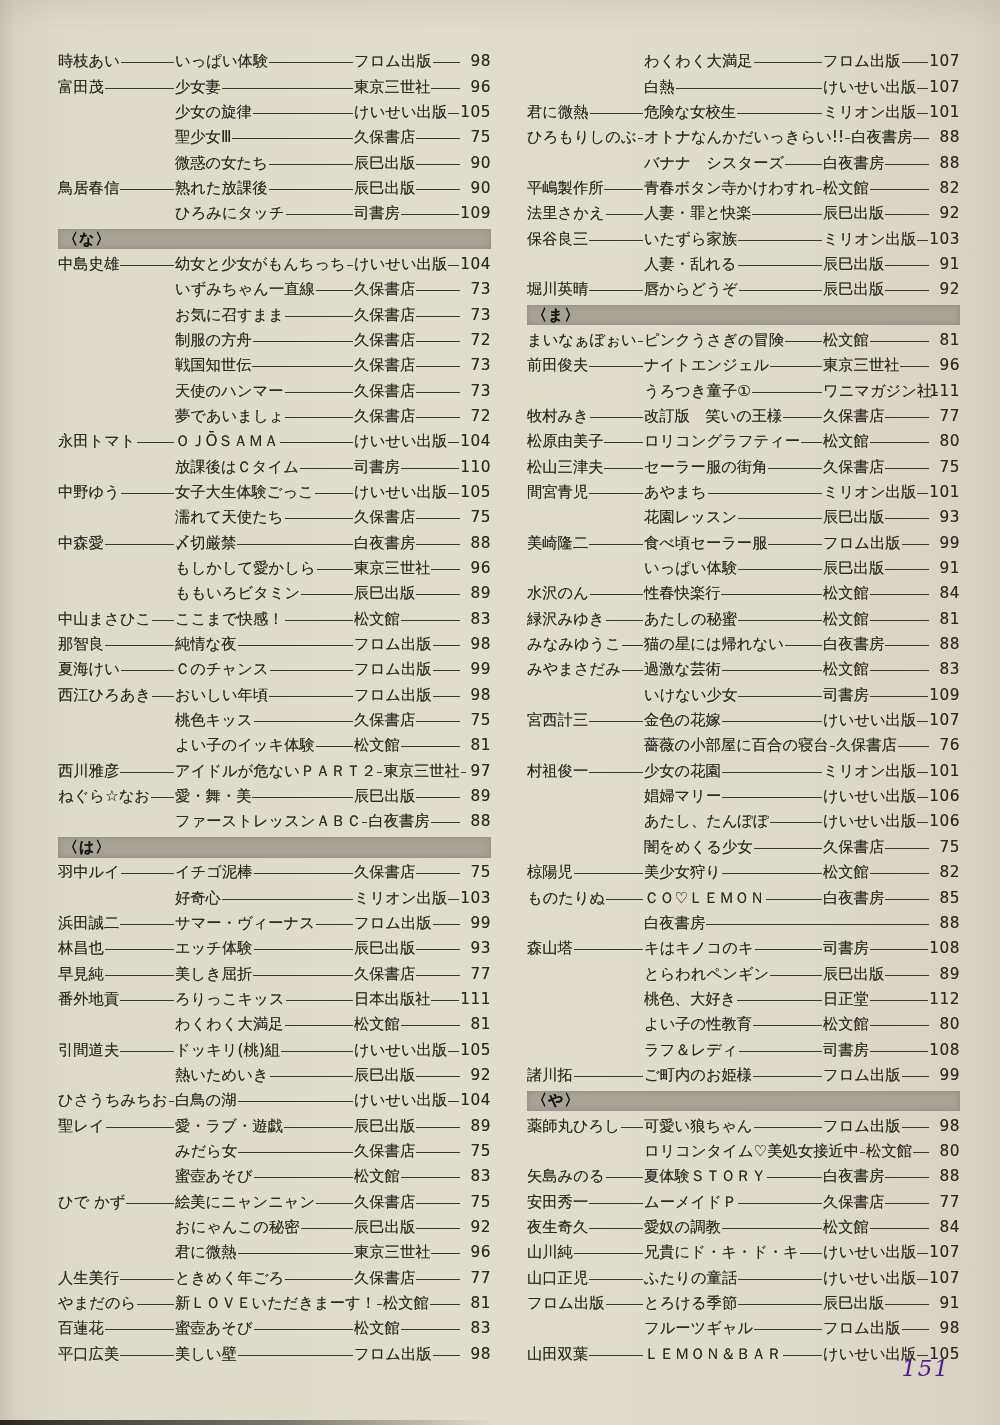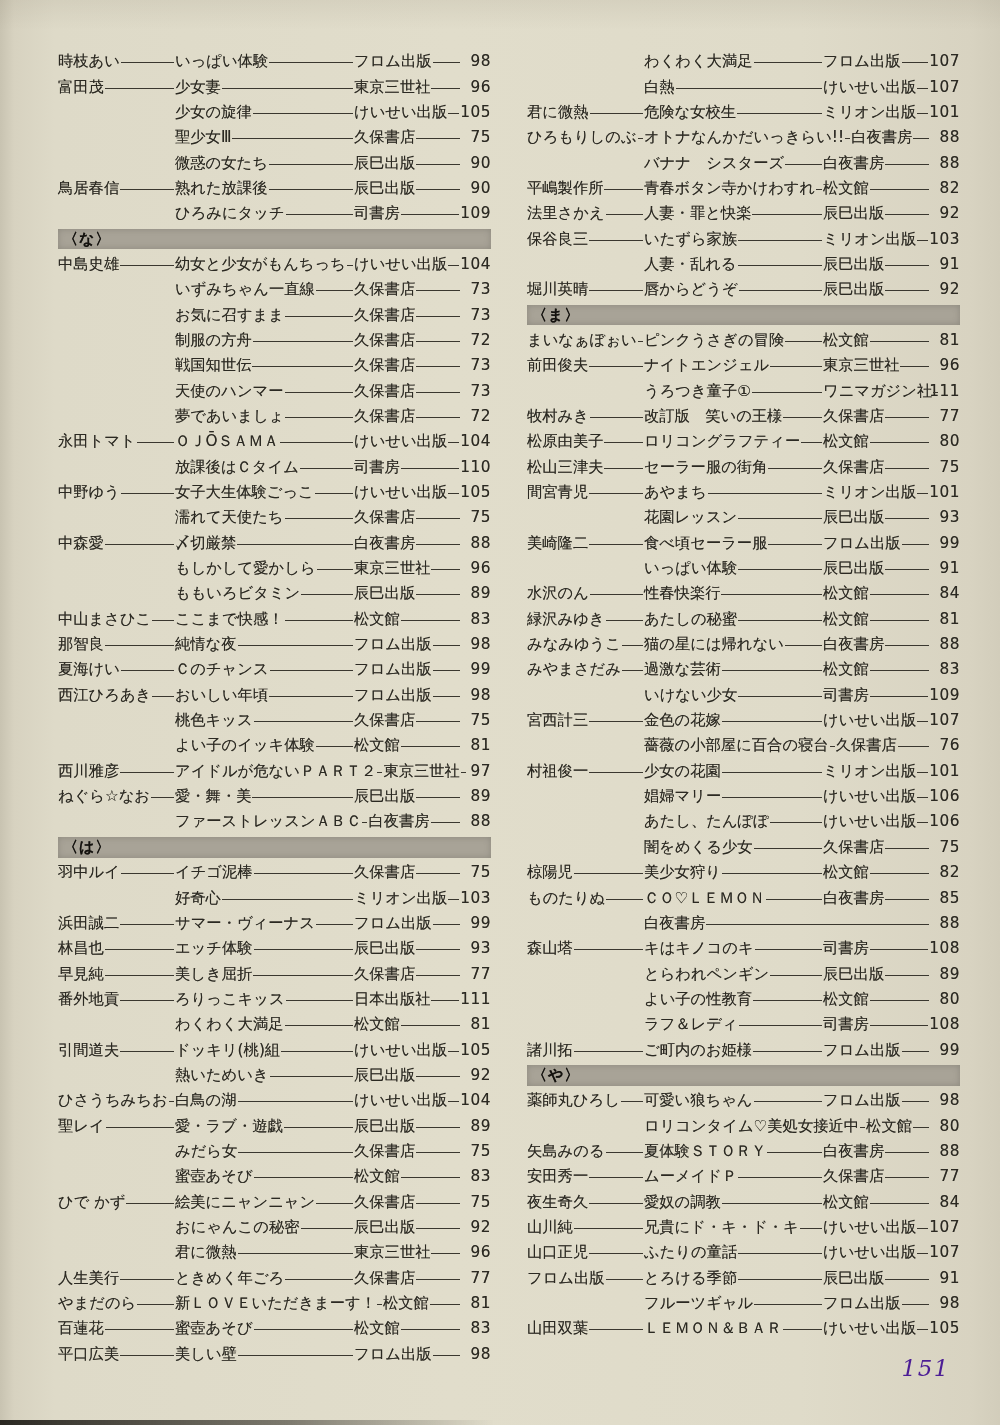--- a/index.html
+++ b/index.html
@@ -1238,20 +1238,32 @@
         </div>
         <div class="cell-p">
           <span class="pub">辰巳出版</span>
           <span class="lead"></span>
         </div>
         <span class="num">89</span>
       </div>
       <div class="row">
         <div class="cell-a"></div>
         <div class="cell-t">
+          <span class="title">桃色、大好き</span>
+          <span class="lead"></span>
+        </div>
+        <div class="cell-p">
+          <span class="pub">日正堂</span>
+          <span class="lead"></span>
+        </div>
+        <span class="num">112</span>
+      </div>
+      <div class="row">
+        <div class="cell-a"></div>
+        <div class="cell-t">
           <span class="title">よい子の性教育</span>
           <span class="lead"></span>
         </div>
         <div class="cell-p">
           <span class="pub">松文館</span>
           <span class="lead"></span>
         </div>
         <span class="num">80</span>
       </div>
       <div class="row">

